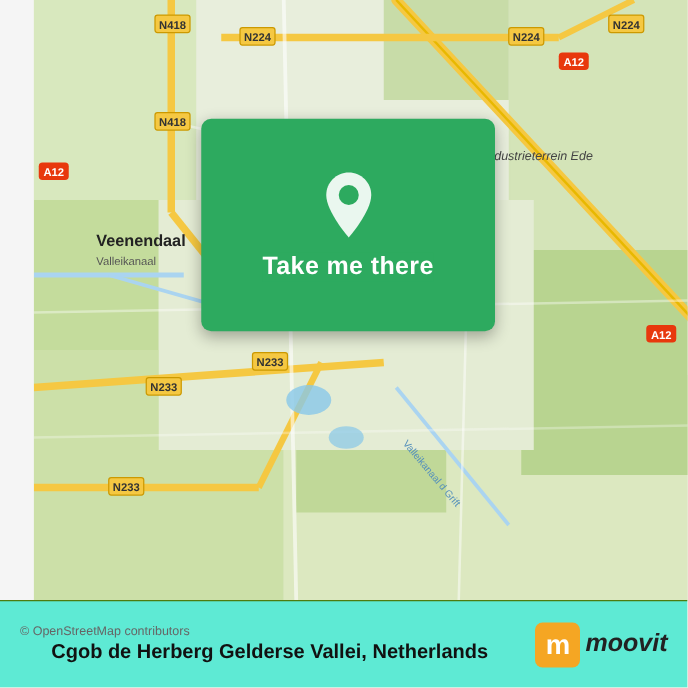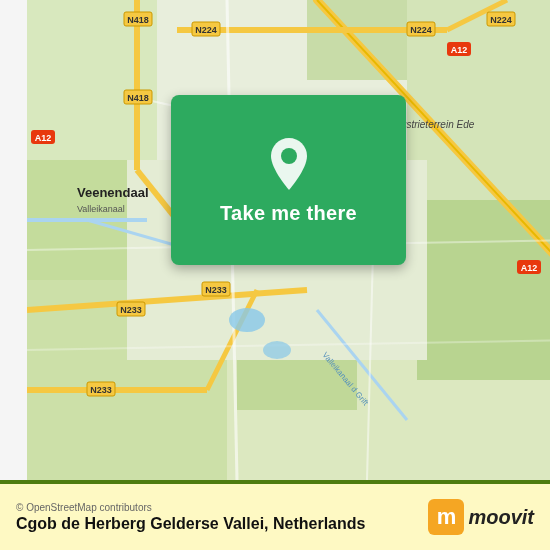--- a/index.html
+++ b/index.html
@@ -17,21 +17,21 @@
       height: 480px;
       overflow: hidden;
       background: #e8f0d8;
       margin-left: 27px;
     }
 
     
     .popup-card {
       position: absolute;
       top: 95px;
-      left: 144px;
+      left: 134px;
       width: 235px;
       height: 170px;
       background: #2daa5f;
       border-radius: 8px;
       display: flex;
       flex-direction: column;
       align-items: center;
       justify-content: center;
       box-shadow: 0 4px 12px rgba(0,0,0,0.3);
       cursor: pointer;
@@ -51,43 +51,44 @@
       font-weight: bold;
       border: none;
       cursor: pointer;
       letter-spacing: 0.3px;
     }
 
     
     .bottom-bar {
       width: 550px;
       height: 70px;
-      background: #fef9c3;
+      background: #5eead4;
       display: flex;
       align-items: center;
       justify-content: space-between;
       padding: 0 16px;
-      border-top: 4px solid #4d7c0f;
+      border-top: 1px solid #4d7c0f;
     }
 
     .bottom-left {
       display: flex;
       flex-direction: column;
     }
 
     .copyright-text {
       font-size: 10px;
       color: #666;
     }
 
     .location-name {
       font-size: 16px;
       font-weight: bold;
       color: #111;
       margin-top: 2px;
+      margin-left: 25px;
     }
 
     .moovit-logo {
       display: flex;
       align-items: center;
       gap: 4px;
     }
 
     .moovit-m {
       width: 36px;

